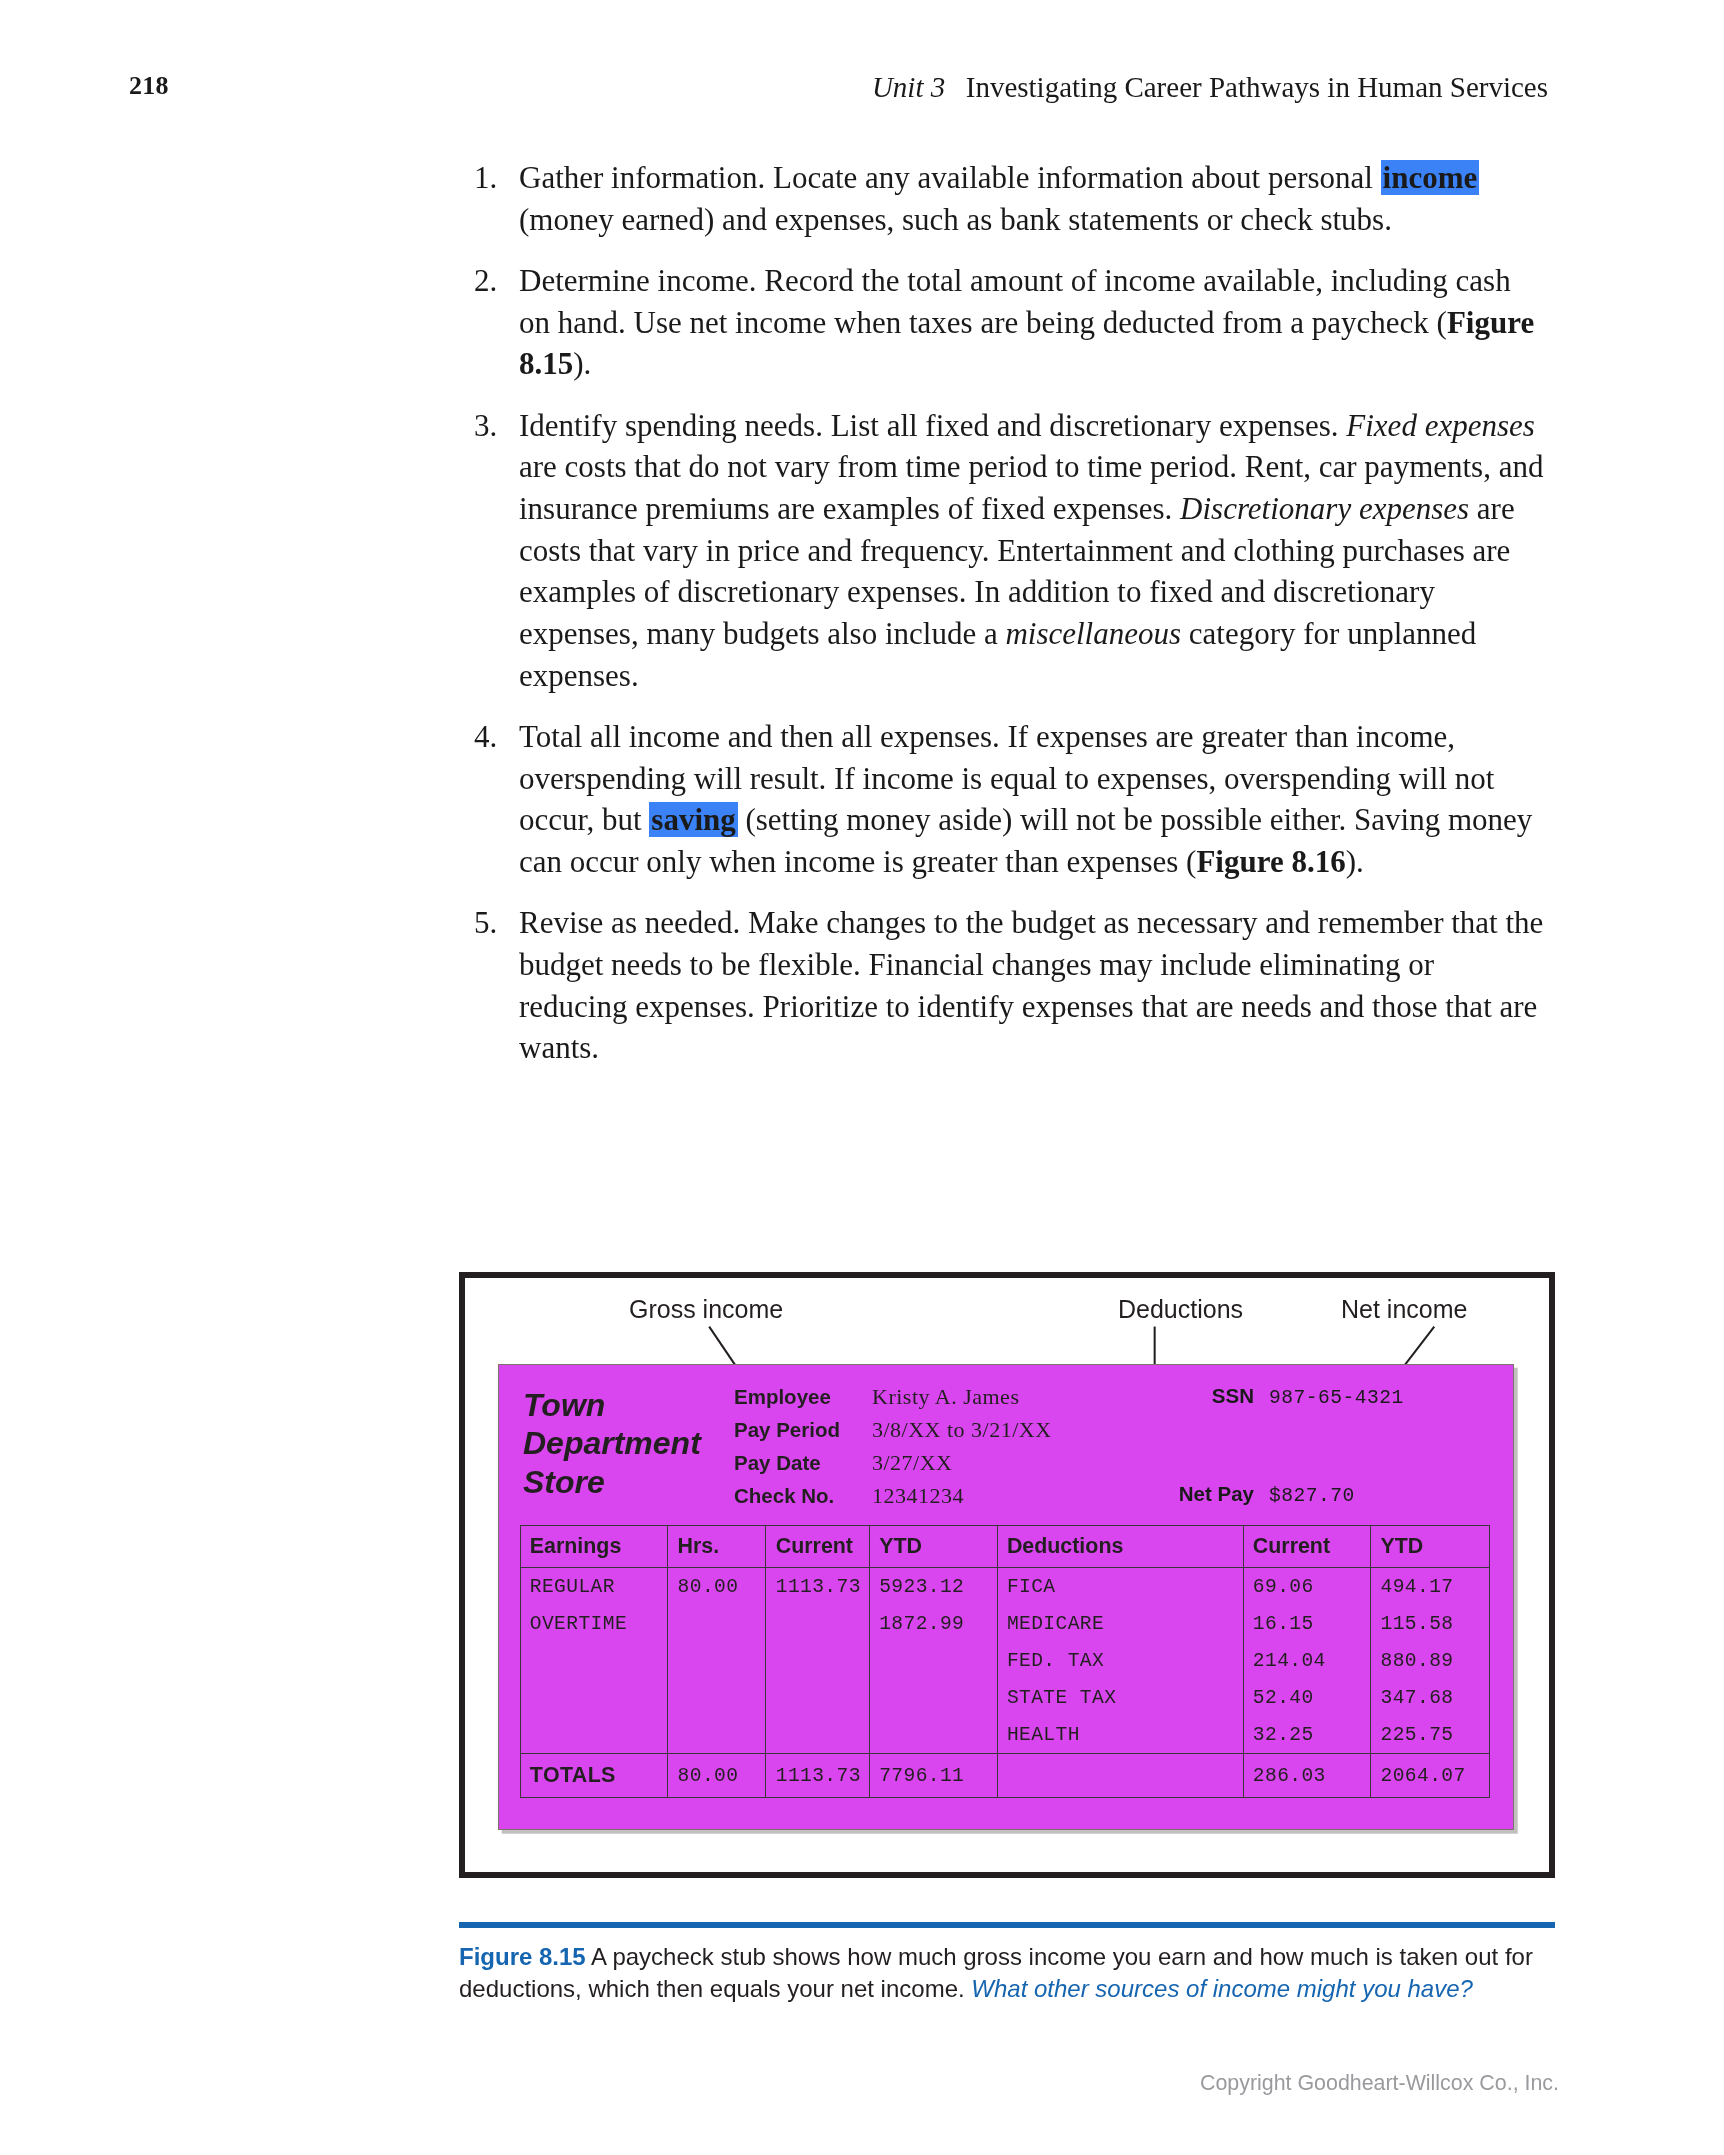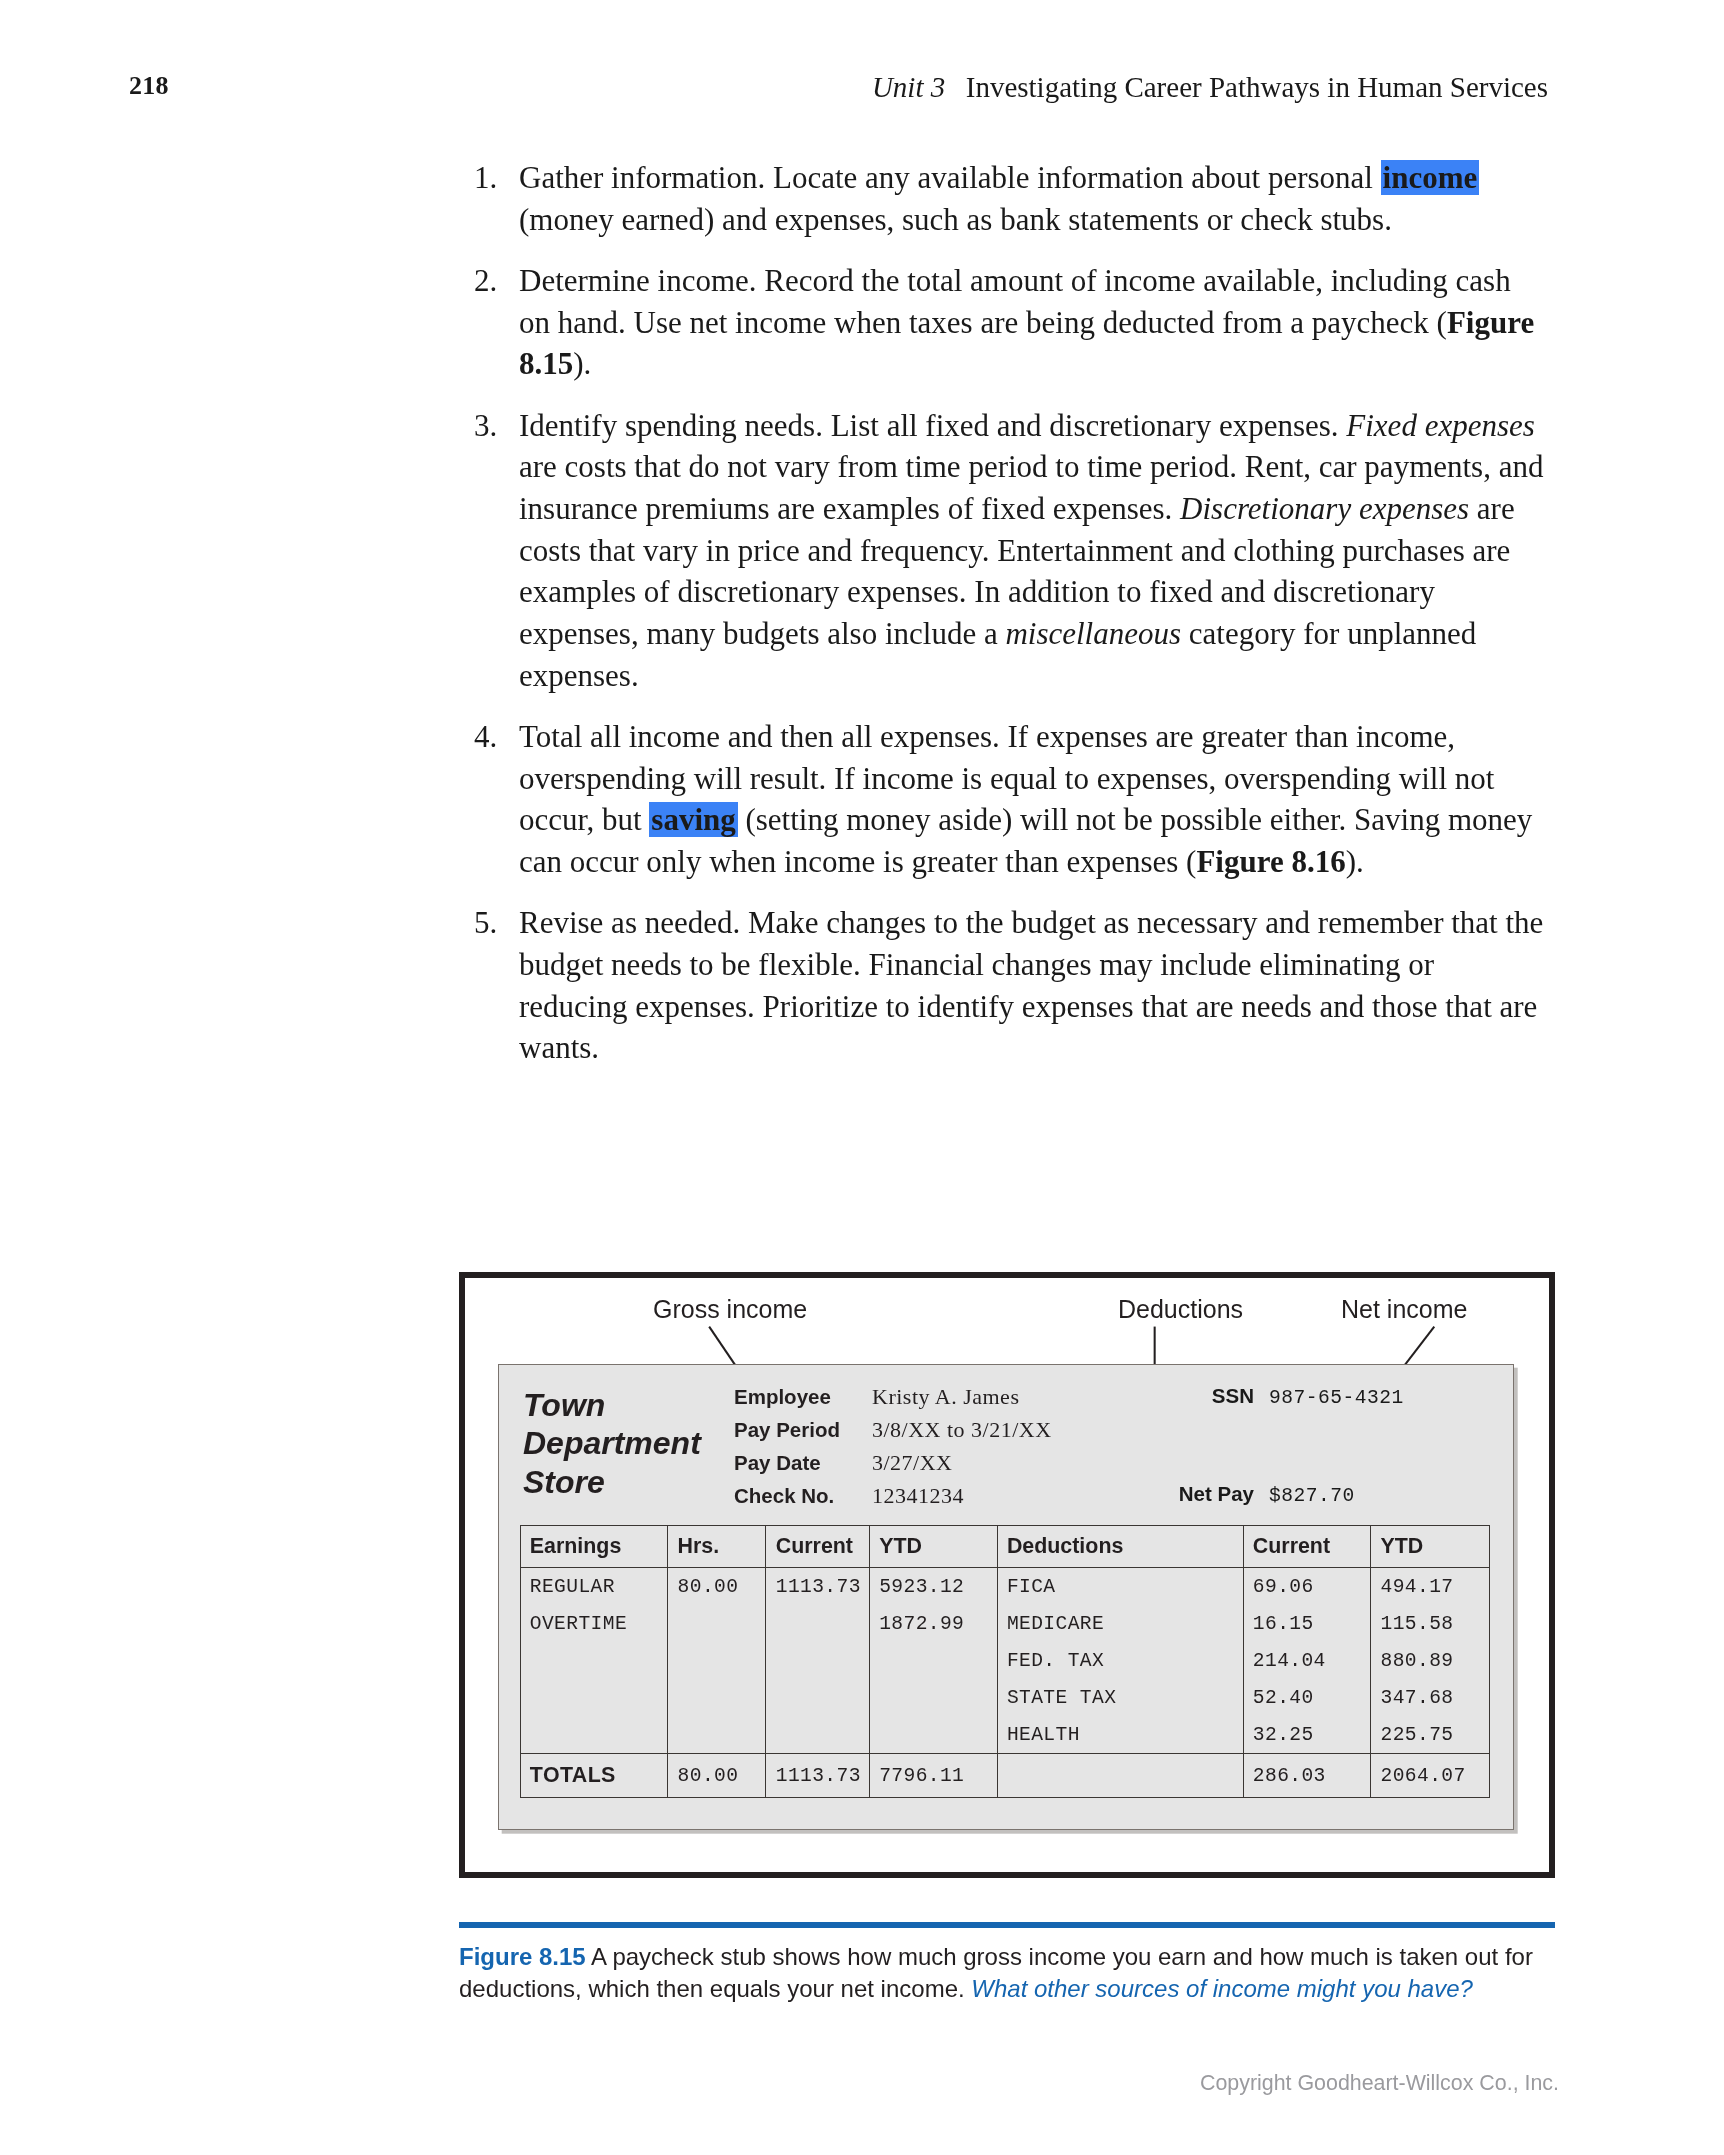--- a/index.html
+++ b/index.html
@@ -109,32 +109,32 @@
     height: 100%;
     pointer-events: none;
   }
   .callout-label {
     position: absolute;
     font-family: "Liberation Sans", sans-serif;
     font-size: 25px;
     color: #231f20;
     white-space: nowrap;
   }
-  .lbl-gross { left: 164px; top: 17px; margin-left: 24px; }
+  .lbl-gross { left: 164px; top: 17px; }
   .lbl-deduct { left: 653px; top: 17px; }
   .lbl-net { left: 876px; top: 17px; }
 
   .stub {
     position: absolute;
     left: 33px;
     top: 86px;
     width: 1016px;
     height: 466px;
     box-sizing: border-box;
-    background: #e5e5e5;
+    background: #d946ef;
     border: 1.9px solid #7a736e;
     box-shadow: 3.7px 3.7px 0 rgba(120,115,110,0.45);
   }
 
   .stub-head {
     position: relative;
     height: 160px;
   }
   .brand {
     position: absolute;

